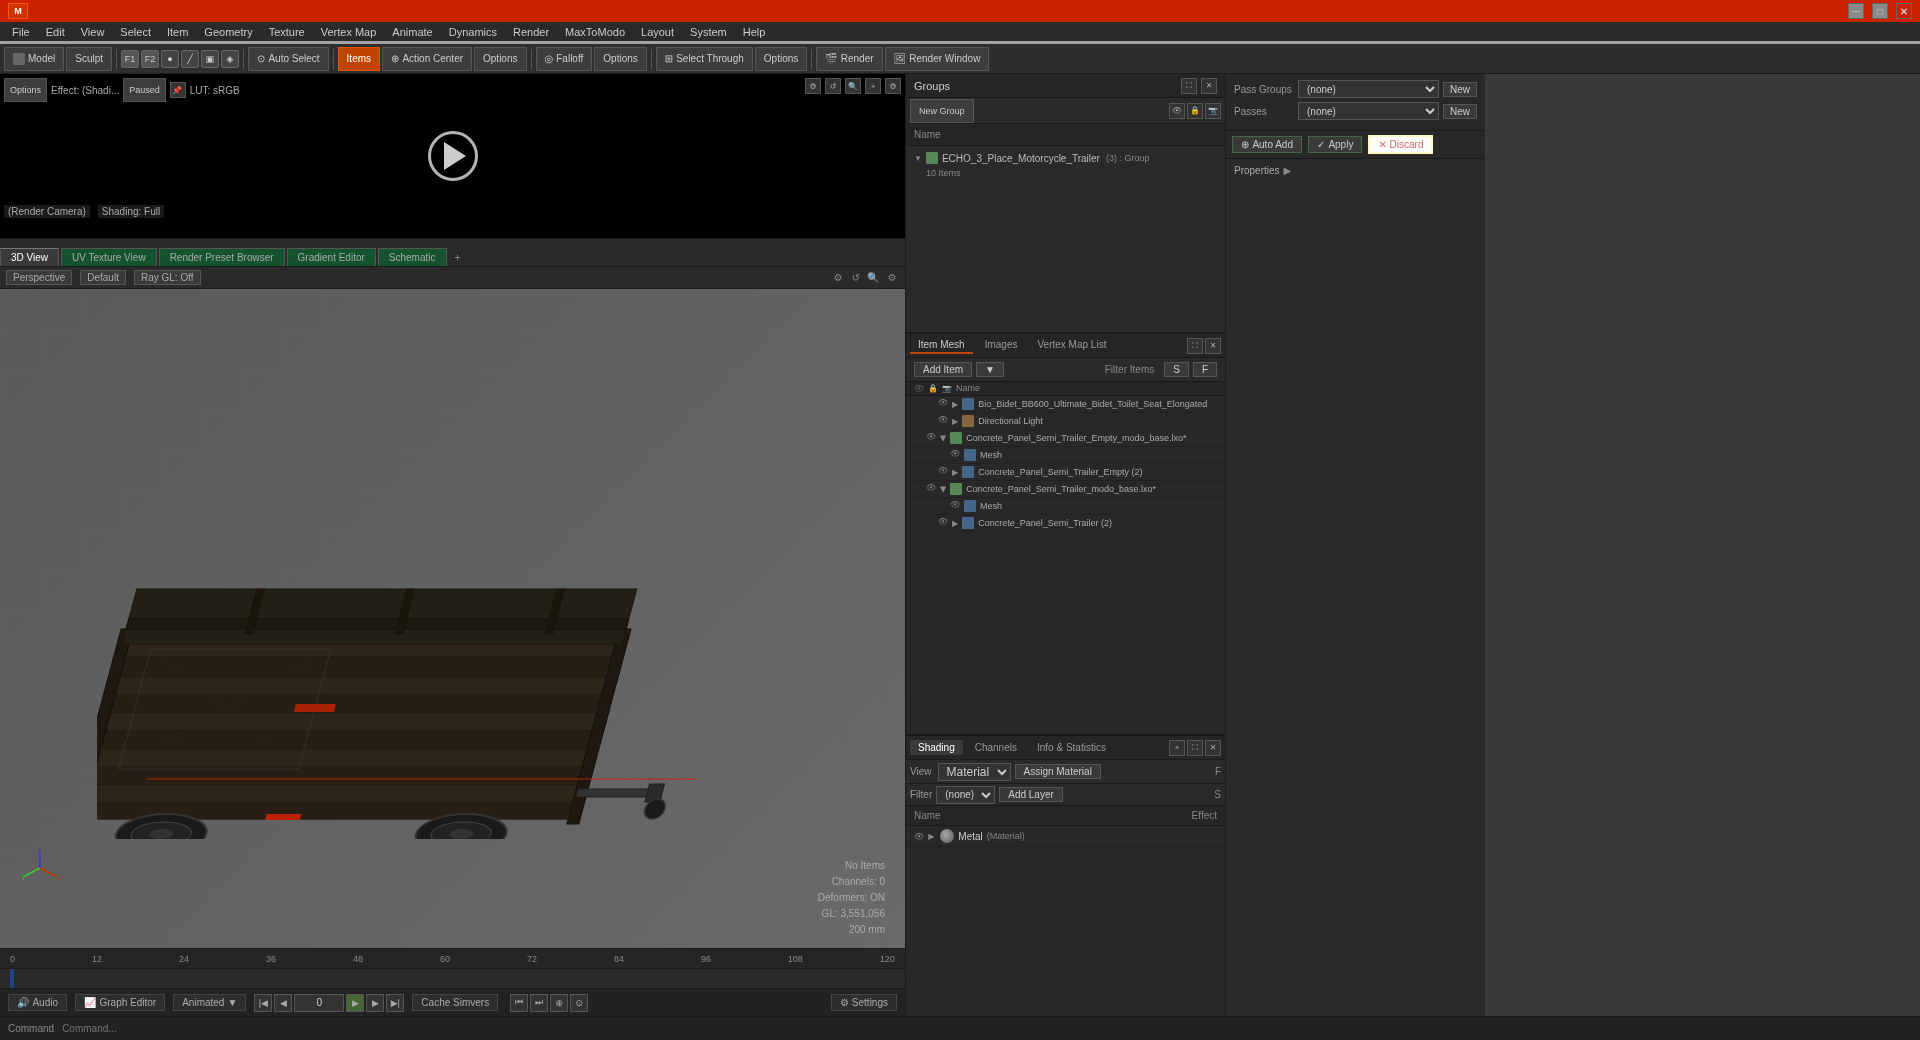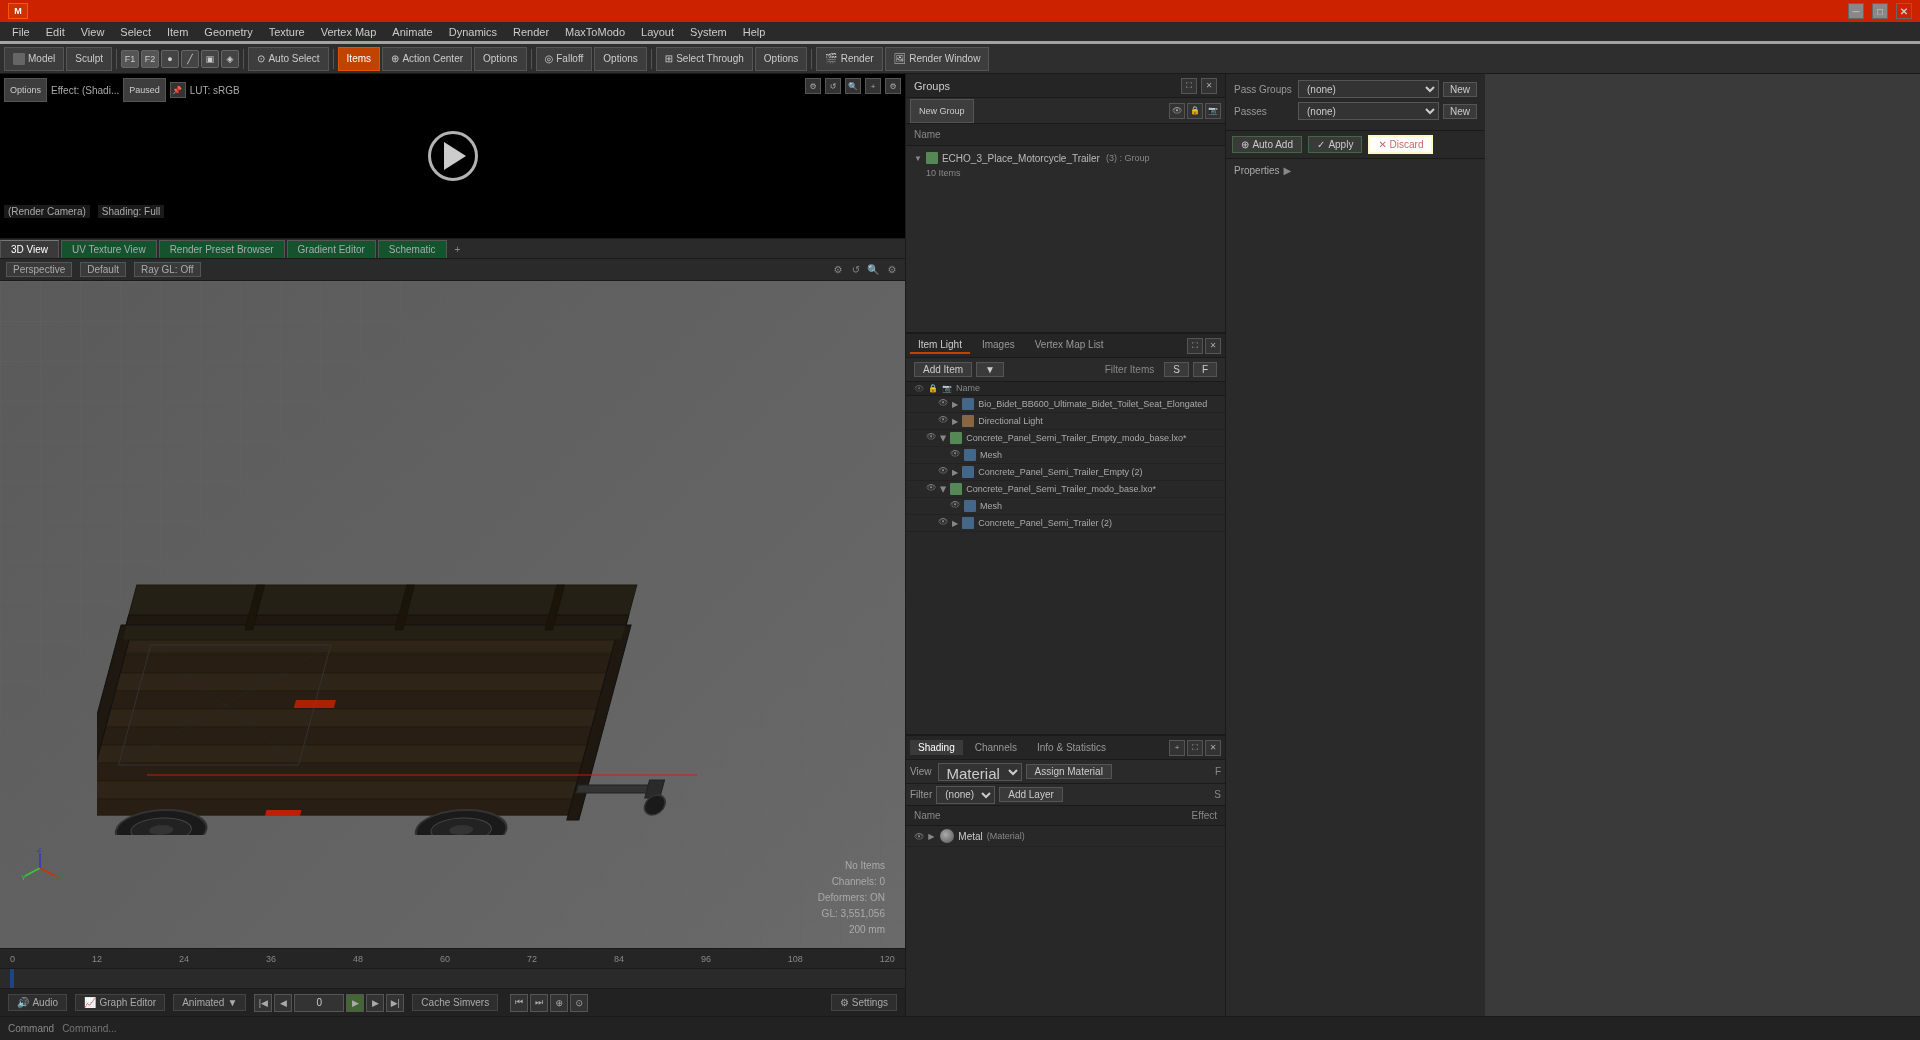--- a/index.html
+++ b/index.html
@@ -122,21 +122,21 @@
     }
     .preview-icon {
       width: 16px; height: 16px;
       background: #333; border: 1px solid #555;
       display: flex; align-items: center; justify-content: center;
       font-size: 8px; cursor: pointer; color: #aaa;
     }
 
     
     #viewport-tabs {
-      height: 20px;
+      height: 28px;
       background: #2a2a2a;
       display: flex;
       align-items: flex-end;
       border-bottom: 1px solid #1a1a1a;
     }
     .viewport-tab {
       padding: 3px 10px;
       font-size: 10px;
       background: #14532d;
       border: 1px solid #555;
@@ -433,21 +433,21 @@
       background: #2a2a2a;
       display: flex; align-items: center;
       padding: 0 4px; gap: 4px;
       border-bottom: 1px solid #1a1a1a;
     }
     .shading-select {
       height: 18px;
       background: #333;
       border: 1px solid #555;
       color: #ccc;
-      font-size: 15px;
+      font-size: 12px;
       padding: 0 4px;
     }
     .assign-mat-btn {
       padding: 1px 8px;
       background: #3a3a3a;
       border: 1px solid #555;
       color: #ccc;
       font-size: 10px;
       cursor: pointer;
     }
@@ -920,21 +920,21 @@
             </div>
             <div style="padding-left:20px;" class="group-item">
               <span style="color:#888; font-size:9px;">10 Items</span>
             </div>
           </div>
         </div>
 
         <div id="item-list-panel">
           <div id="item-list-header">
             <div class="panel-tab active">
-              <span>Item Light</span>
+              <span>Item Mesh</span>
             </div>
             <div class="panel-tab">
               <span>Images</span>
             </div>
             <div class="panel-tab">
               <span>Vertex Map List</span>
             </div>
             <div style="margin-left:auto; display:flex; gap:2px;">
               <div class="preview-icon">⛶</div>
               <div class="preview-icon">✕</div>

